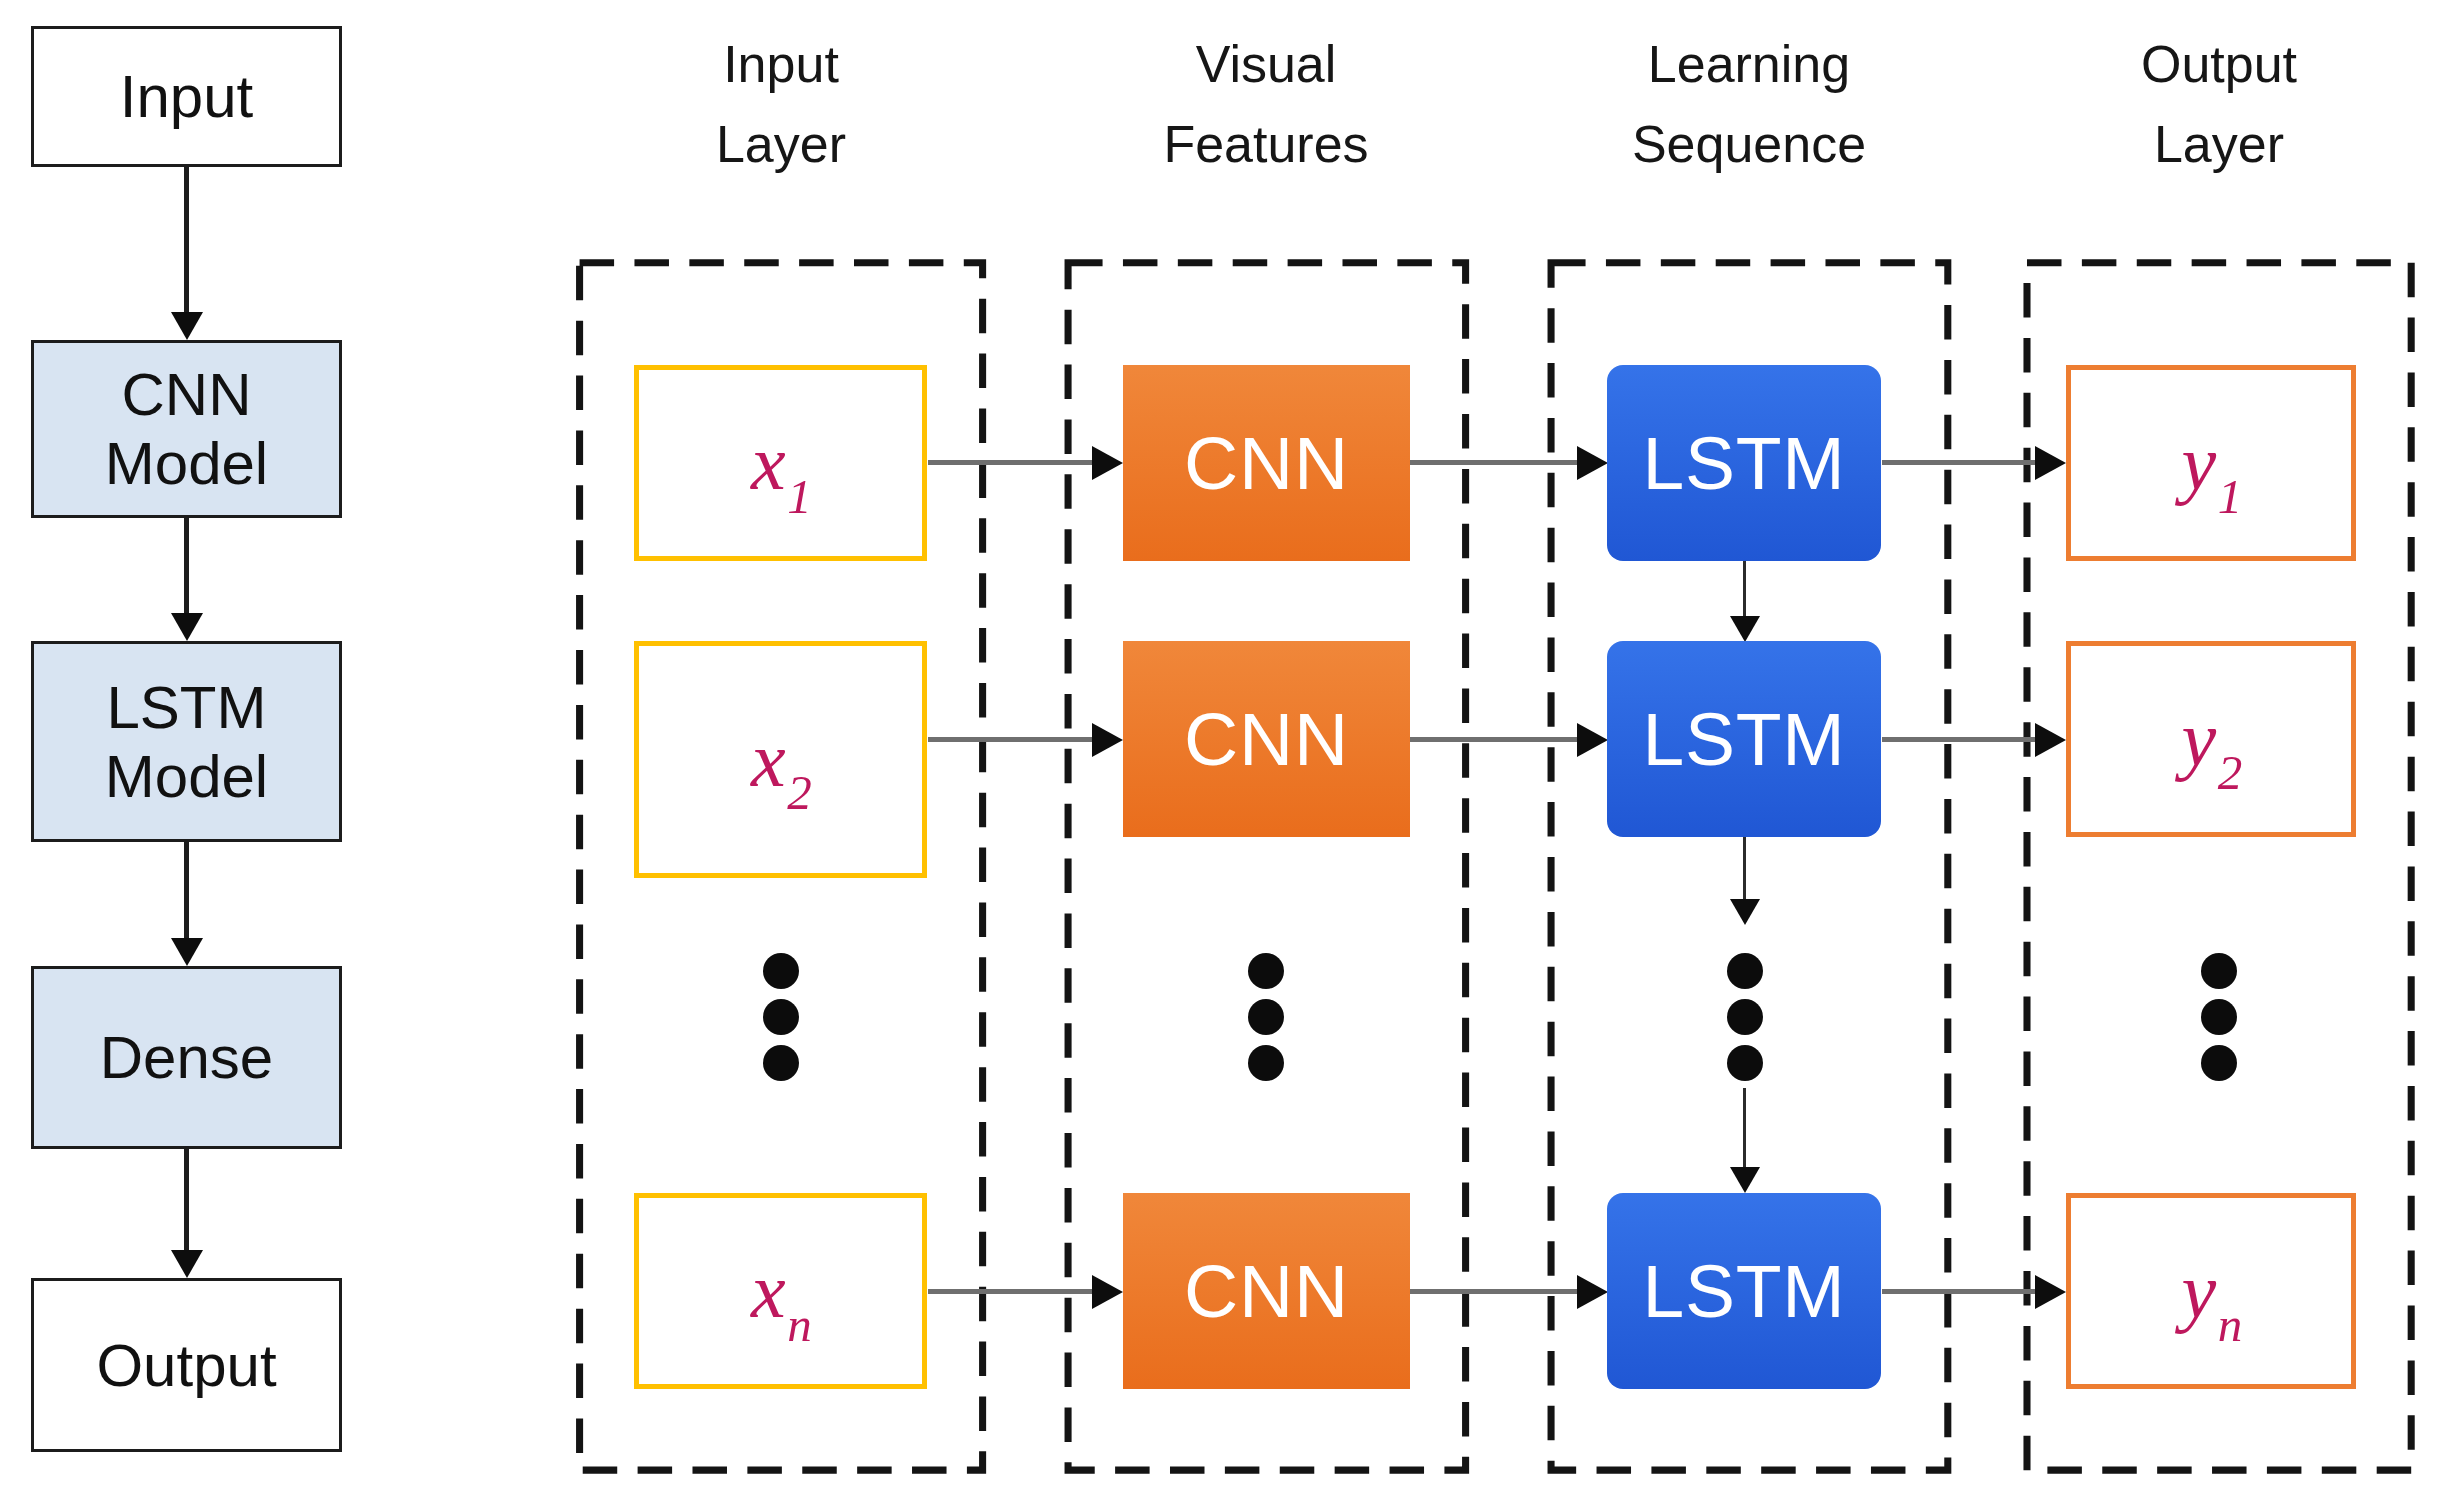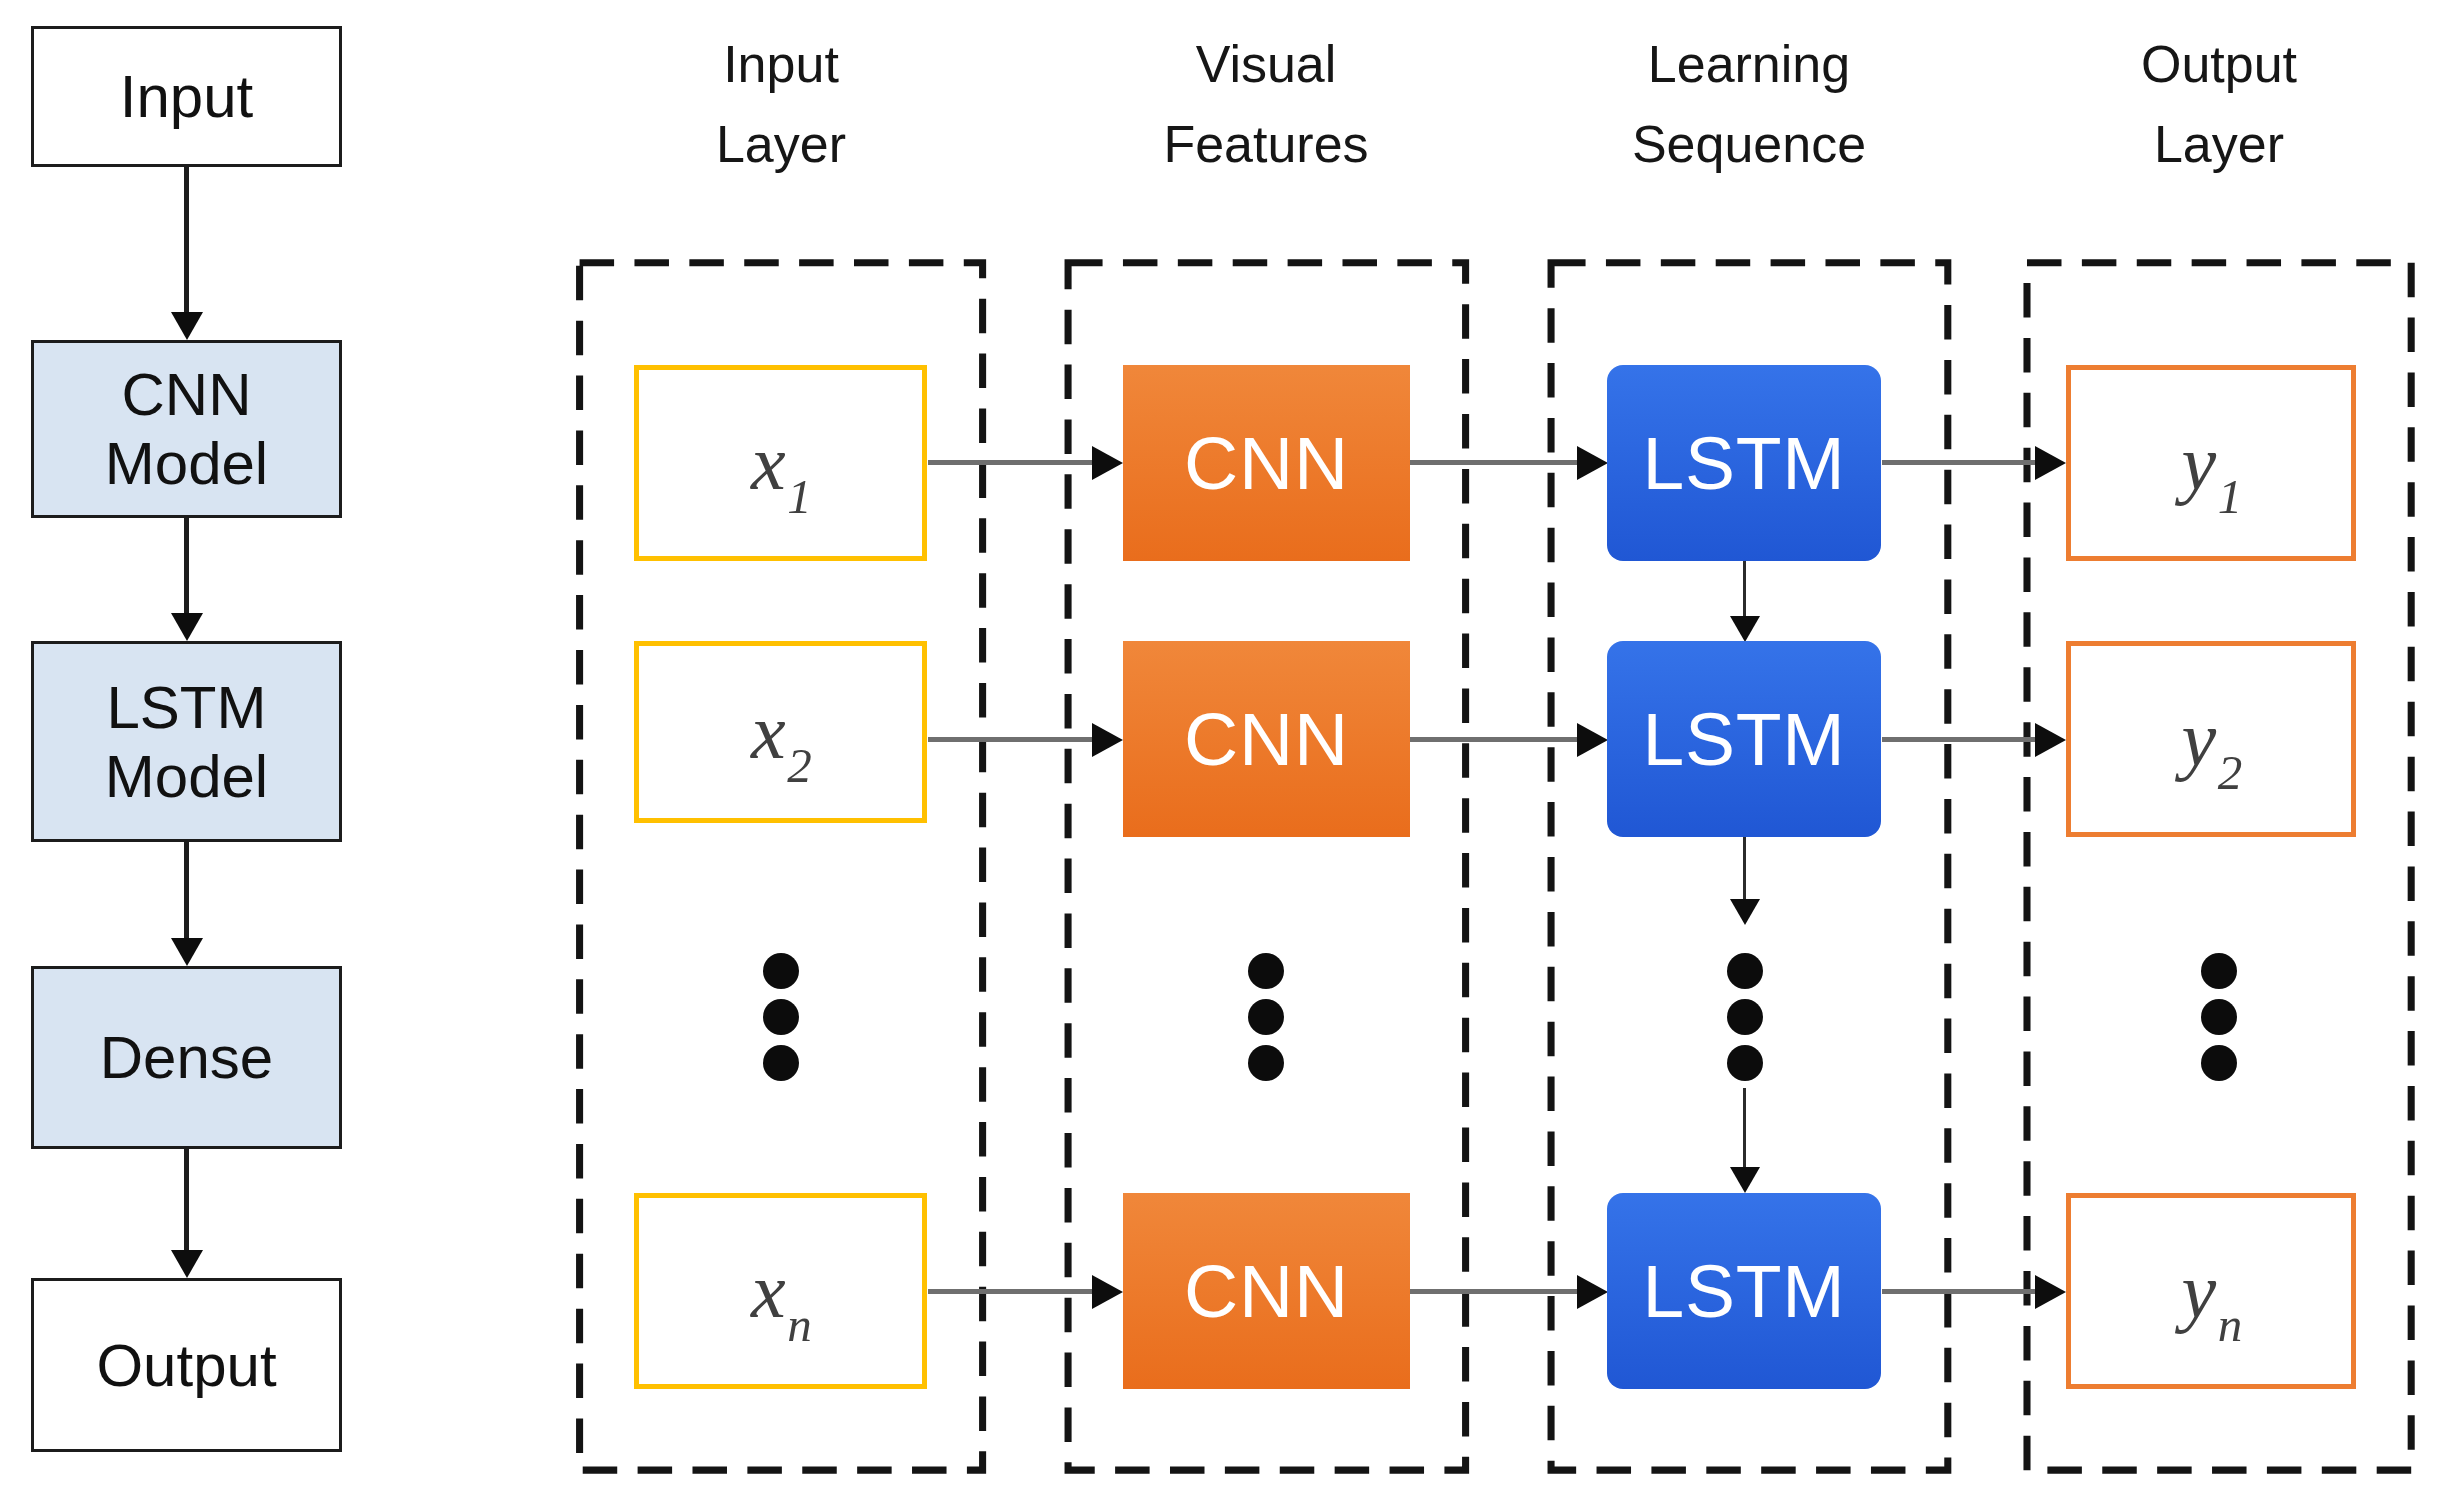--- a/index.html
+++ b/index.html
@@ -20,21 +20,21 @@
   
   .col-header{position:absolute;width:470px;text-align:center;color:#161616;
               font-size:52px;line-height:1.55;font-weight:500;}
   .col-header span{display:block;}
 
   
   .iobox{background:#ffffff;}
   .iobox.xside{border:5.5px solid #ffc000;}
   .iobox.yside{border:5.5px solid #ed7d31;}
   .mathlbl{font-family:"Liberation Serif",serif;font-style:italic;
-           font-size:78px;color:#404040;}
+           font-size:78px;color:#be185d;}
   .mathlbl .sub{font-size:49px;position:relative;top:23.5px;left:1.6px;}
   .procbox{color:#ffffff;font-size:75px;font-weight:400;letter-spacing:0.8px;}
   .procbox.cnn{background:linear-gradient(180deg,#f0873a 0%,#e96d1c 100%);}
   .procbox.lstm{background:linear-gradient(180deg,#3573e9 0%,#2057d4 100%);border-radius:16px;}
 
   
   .arrow-h{position:absolute;height:35px;display:flex;align-items:center;}
   .arrow-h .shaft{flex:1;height:5.5px;background:#6f6f6f;}
   .arrow-h .head{width:0;height:0;border-top:17px solid transparent;
                  border-bottom:17px solid transparent;border-left:31px solid #0d0d0d;}
@@ -141,21 +141,21 @@
   </div>
   <div class="box iobox yside" style="left:2066px;top:365px;width:290px;height:196px;">
     <span class="mathlbl"><span>y</span><span class="sub">1</span></span>
   </div>
 
   <div class="arrow-v thin" style="left:1727px;top:561px;height:81px;">
     <i class="shaft"></i>
     <i class="head"></i>
   </div>
 
-  <div class="box iobox xside" style="left:634px;top:641px;width:293px;height:182px;">
+  <div class="box iobox xside" style="left:634px;top:641px;width:293px;height:237px;">
     <span class="mathlbl"><span>x</span><span class="sub">2</span></span>
   </div>
   <div class="arrow-h" style="left:928px;top:722px;width:195px;">
     <i class="shaft"></i>
     <i class="head"></i>
   </div>
   <div class="box procbox cnn" style="left:1123px;top:641px;width:287px;height:196px;">
     <span>CNN</span>
   </div>
   <div class="arrow-h" style="left:1410px;top:722px;width:198px;">

